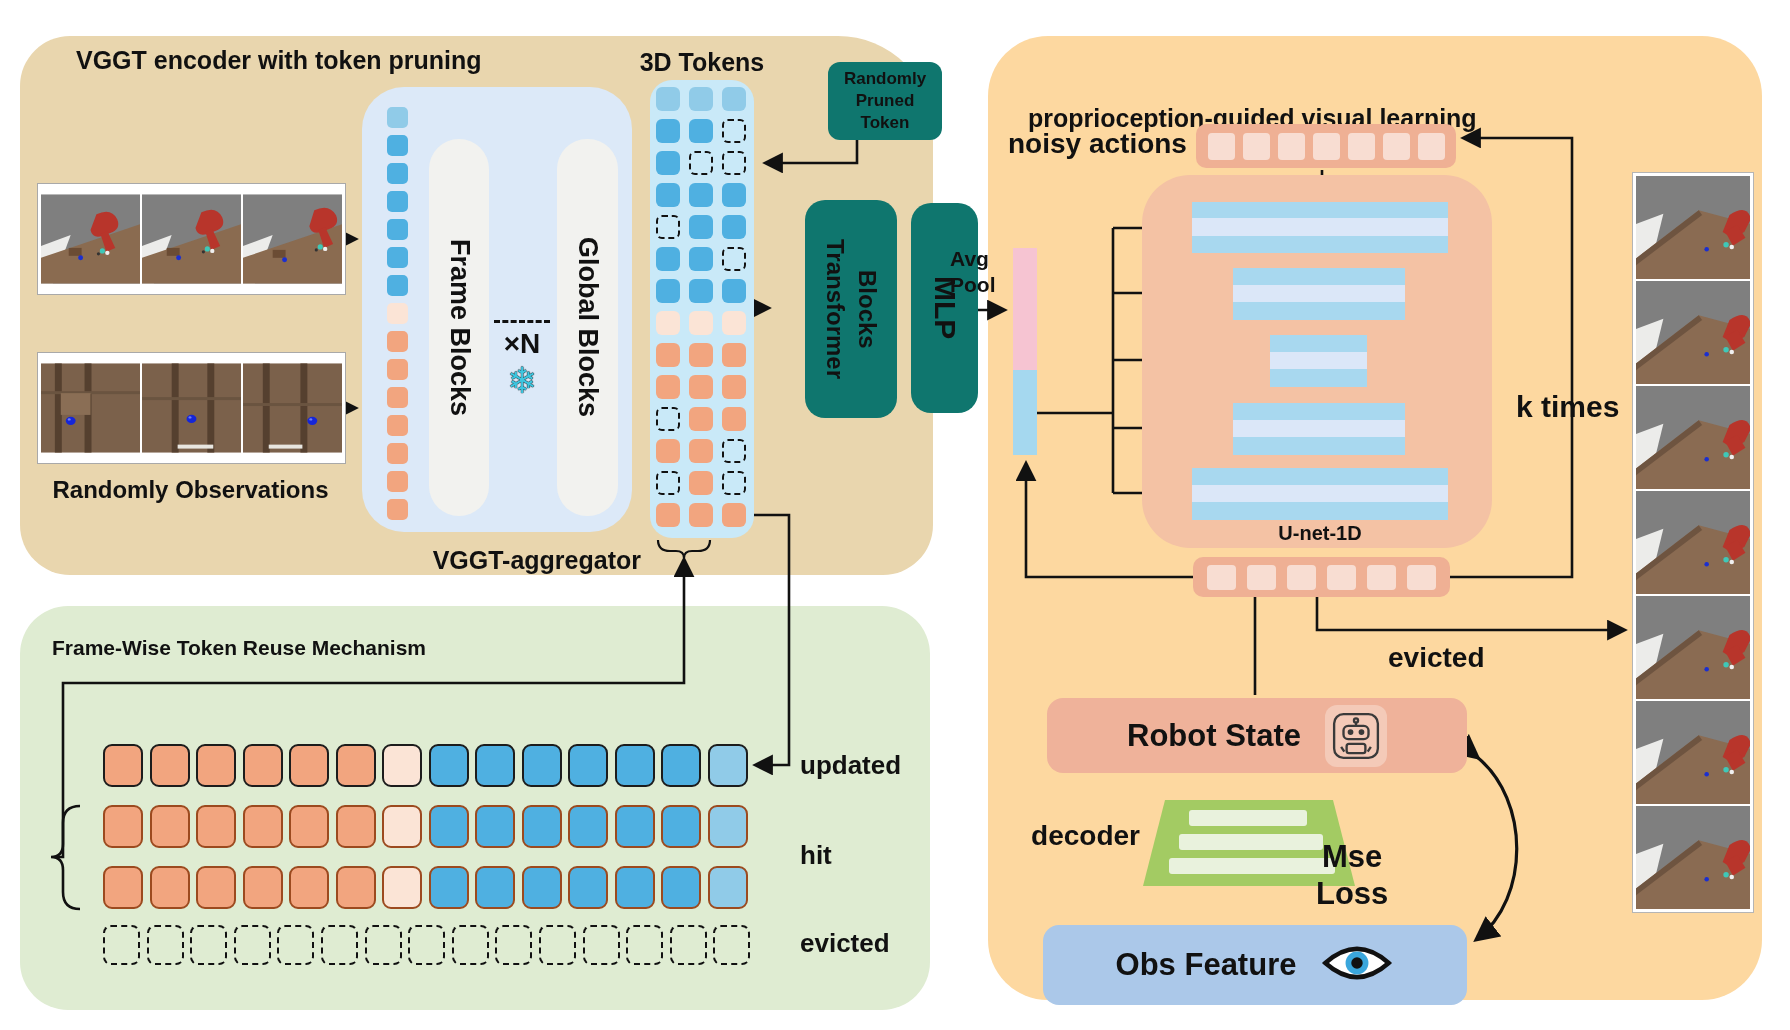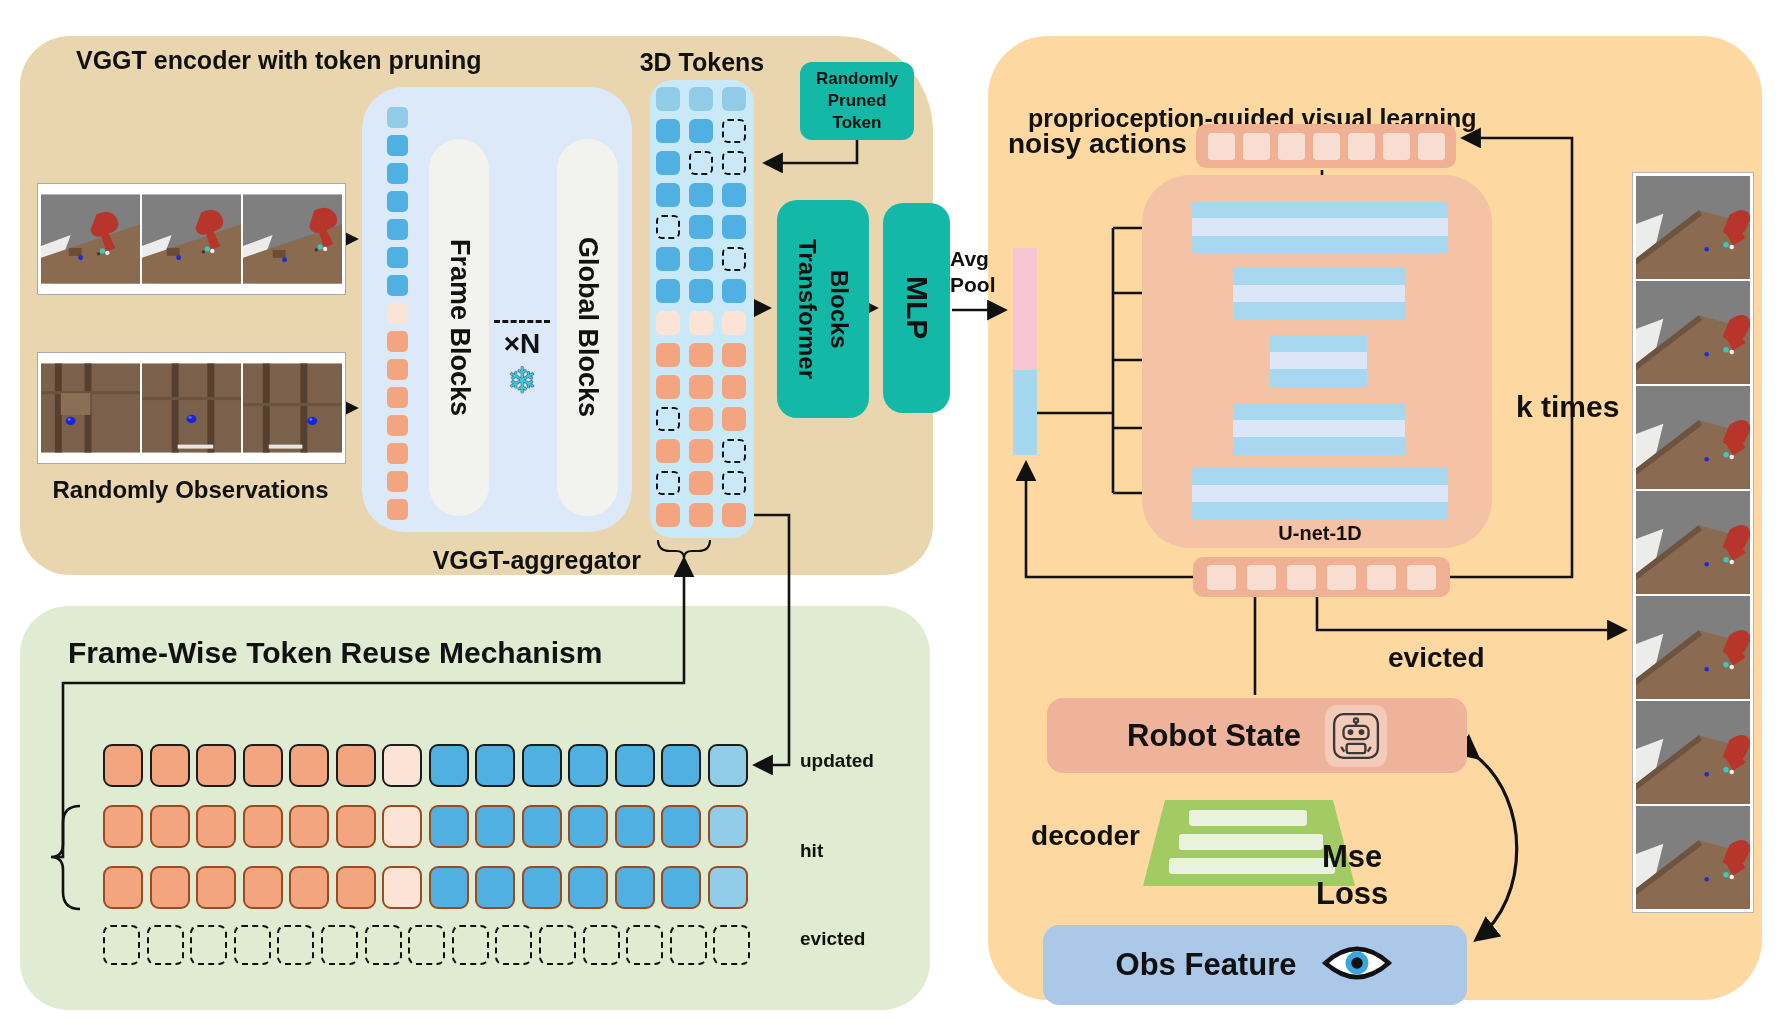--- a/index.html
+++ b/index.html
@@ -33,30 +33,30 @@
   .grid-tokens{position:absolute;left:656px;top:87px;display:grid;grid-template-columns:repeat(3,24px);gap:8px 9px;z-index:6;}
   .grid-tokens .tok{width:24px;height:24px;border-radius:6px;box-sizing:border-box;}
 
   .tok{box-sizing:border-box;}
   .tok-b{background:#4fb0e1;}
   .tok-lb{background:#90cbe8;}
   .tok-o{background:#f2a57f;}
   .tok-lp{background:#fbe4d6;}
   .tok-d{background:transparent;border:2.5px dashed #111 !important;}
 
-  .pinkbox{position:absolute;background:#14b8a6;border-radius:20px;display:flex;align-items:center;justify-content:center;z-index:6;}
+  .pinkbox{position:absolute;background:#0f766e;border-radius:20px;display:flex;align-items:center;justify-content:center;z-index:6;margin-left:28px;}
   .prelines{white-space:pre-line;text-align:center;}
 
   
   .reuse-row{position:absolute;left:103px;display:flex;gap:6.5px;z-index:6;}
   .reuse-row .tok{width:40px;height:43px;border-radius:9px;border:2.6px solid #1c1c1c;}
   .reuse-row.hit .tok{border-color:#9c4a1f;}
   .evict-row{position:absolute;left:103px;display:flex;gap:6.6px;z-index:6;}
   .evict-row .tok{width:37px;height:40px;border-radius:8px;border:2.3px dashed #222;background:transparent;}
-  .rowlabel{position:absolute;left:800px;font-size:19px;z-index:6;white-space:nowrap;}
+  .rowlabel{position:absolute;left:800px;font-size:26px;z-index:6;white-space:nowrap;}
 
   
   .cellbar{position:absolute;background:#efb094;border-radius:10px;display:flex;align-items:center;justify-content:center;gap:8px;z-index:6;}
   .cellbar .cell{width:27px;height:27px;background:#f8ddd2;border-radius:4px;}
   .unetbox{left:1142px;top:175px;width:350px;height:373px;background:#f4c2a4;border-radius:48px;z-index:5;}
   .ubar{position:absolute;z-index:6;background:linear-gradient(to bottom,#a8d8ef 0 32%,#dbe7f8 32% 66%,#a8d8ef 66% 100%);}
   .featbar{position:absolute;left:1013px;top:248px;width:24px;z-index:6;}
   .featbar .p1{width:24px;height:122px;background:#f6c4d2;}
   .featbar .p2{width:24px;height:85px;background:#a5d8ef;}
   .bigbox{position:absolute;display:flex;align-items:center;justify-content:center;gap:24px;z-index:6;}
@@ -283,21 +283,21 @@
   <div class="pinkbox" style="left:777px;top:200px;width:92px;height:218px;">
     <span class="vtext" style="font-size:24px;line-height:1.35;">Transformer
 Blocks</span>
   </div>
   <div class="pinkbox" style="left:883px;top:203px;width:67px;height:210px;">
     <span class="vtext" style="font-size:30px;">MLP</span>
   </div>
   <div class="abs prelines lay" style="left:950px;top:246px;width:60px;font-size:21px;text-align:left;line-height:1.25;">Avg
 Pool</div>
 
-  <div class="abs lay" style="left:68px;top:636px;font-size:30px;white-space:nowrap;text-align:right;">Frame-Wise Token Reuse Mechanism</div>
+  <div class="abs lay" style="left:52px;top:636px;font-size:21px;white-space:nowrap;text-align:right;">Frame-Wise Token Reuse Mechanism</div>
   <div class="reuse-row" style="top:744px;">
       <div class="tok tok-o"></div>
       <div class="tok tok-o"></div>
       <div class="tok tok-o"></div>
       <div class="tok tok-o"></div>
       <div class="tok tok-o"></div>
       <div class="tok tok-o"></div>
       <div class="tok tok-lp"></div>
       <div class="tok tok-b"></div>
       <div class="tok tok-b"></div>

